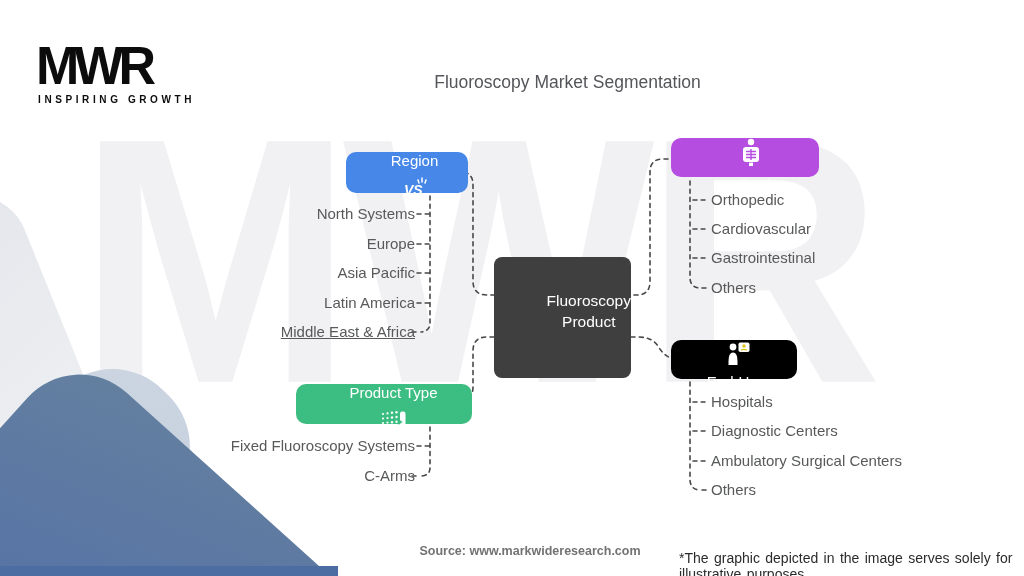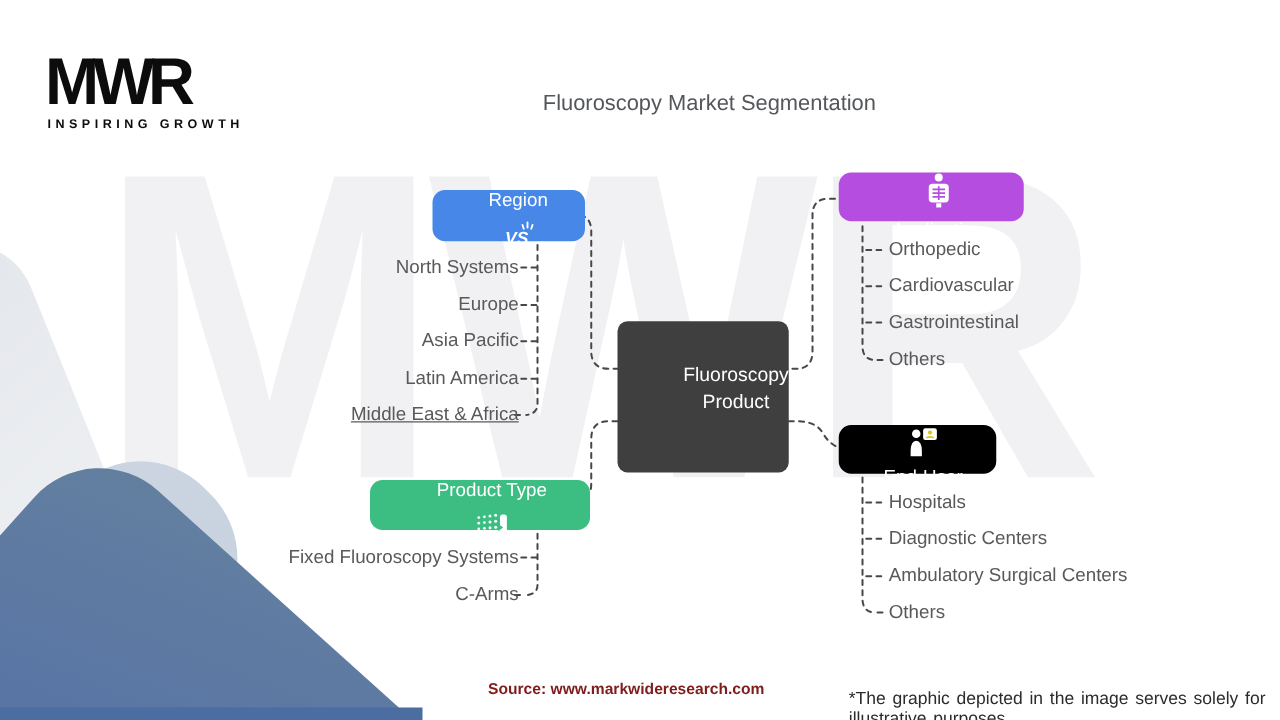--- a/index.html
+++ b/index.html
@@ -65,22 +65,22 @@
   .node-center .center-text{margin-bottom:14px;font-size:15.5px;line-height:21px;}
   
   .item{
     position:absolute;z-index:2;height:22px;line-height:22px;
     font-size:15px;color:#58595a;white-space:nowrap;
   }
   .item.right{right:609px;text-align:right;}
   .item.left{left:711px;text-align:left;}
   
   .source{
-    position:absolute;left:321px;top:544px;width:360px;text-align:center;z-index:2;
-    font-size:12.5px;font-weight:bold;color:#7f1d1d;
+    position:absolute;left:350px;top:544px;width:360px;text-align:center;z-index:2;
+    font-size:12.5px;font-weight:bold;color:#737373;
   }
   .disclaimer{
     position:absolute;left:679px;top:550px;width:338px;z-index:2;
     font-size:14px;color:#2b2b2b;word-spacing:1.5px;
   }
 </style>
 </head>
 <body>
 
 <div class="watermark">MWR</div>

